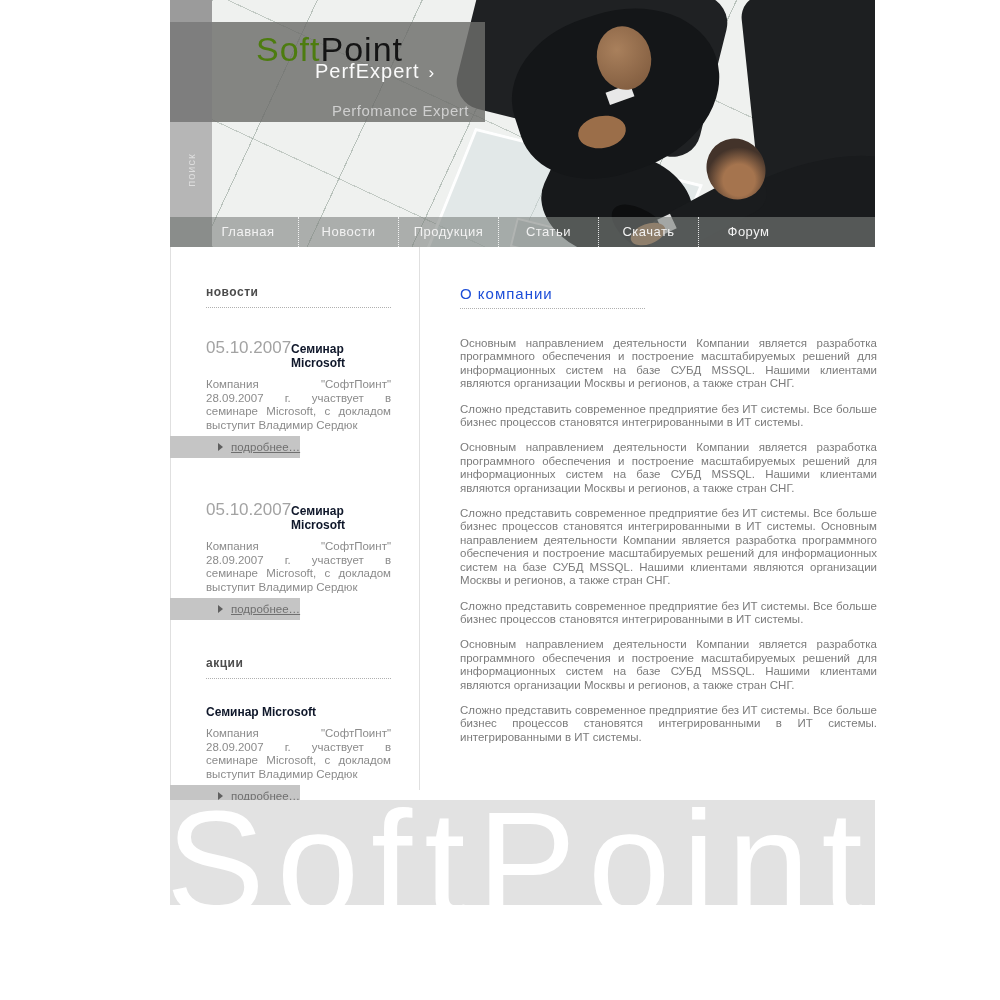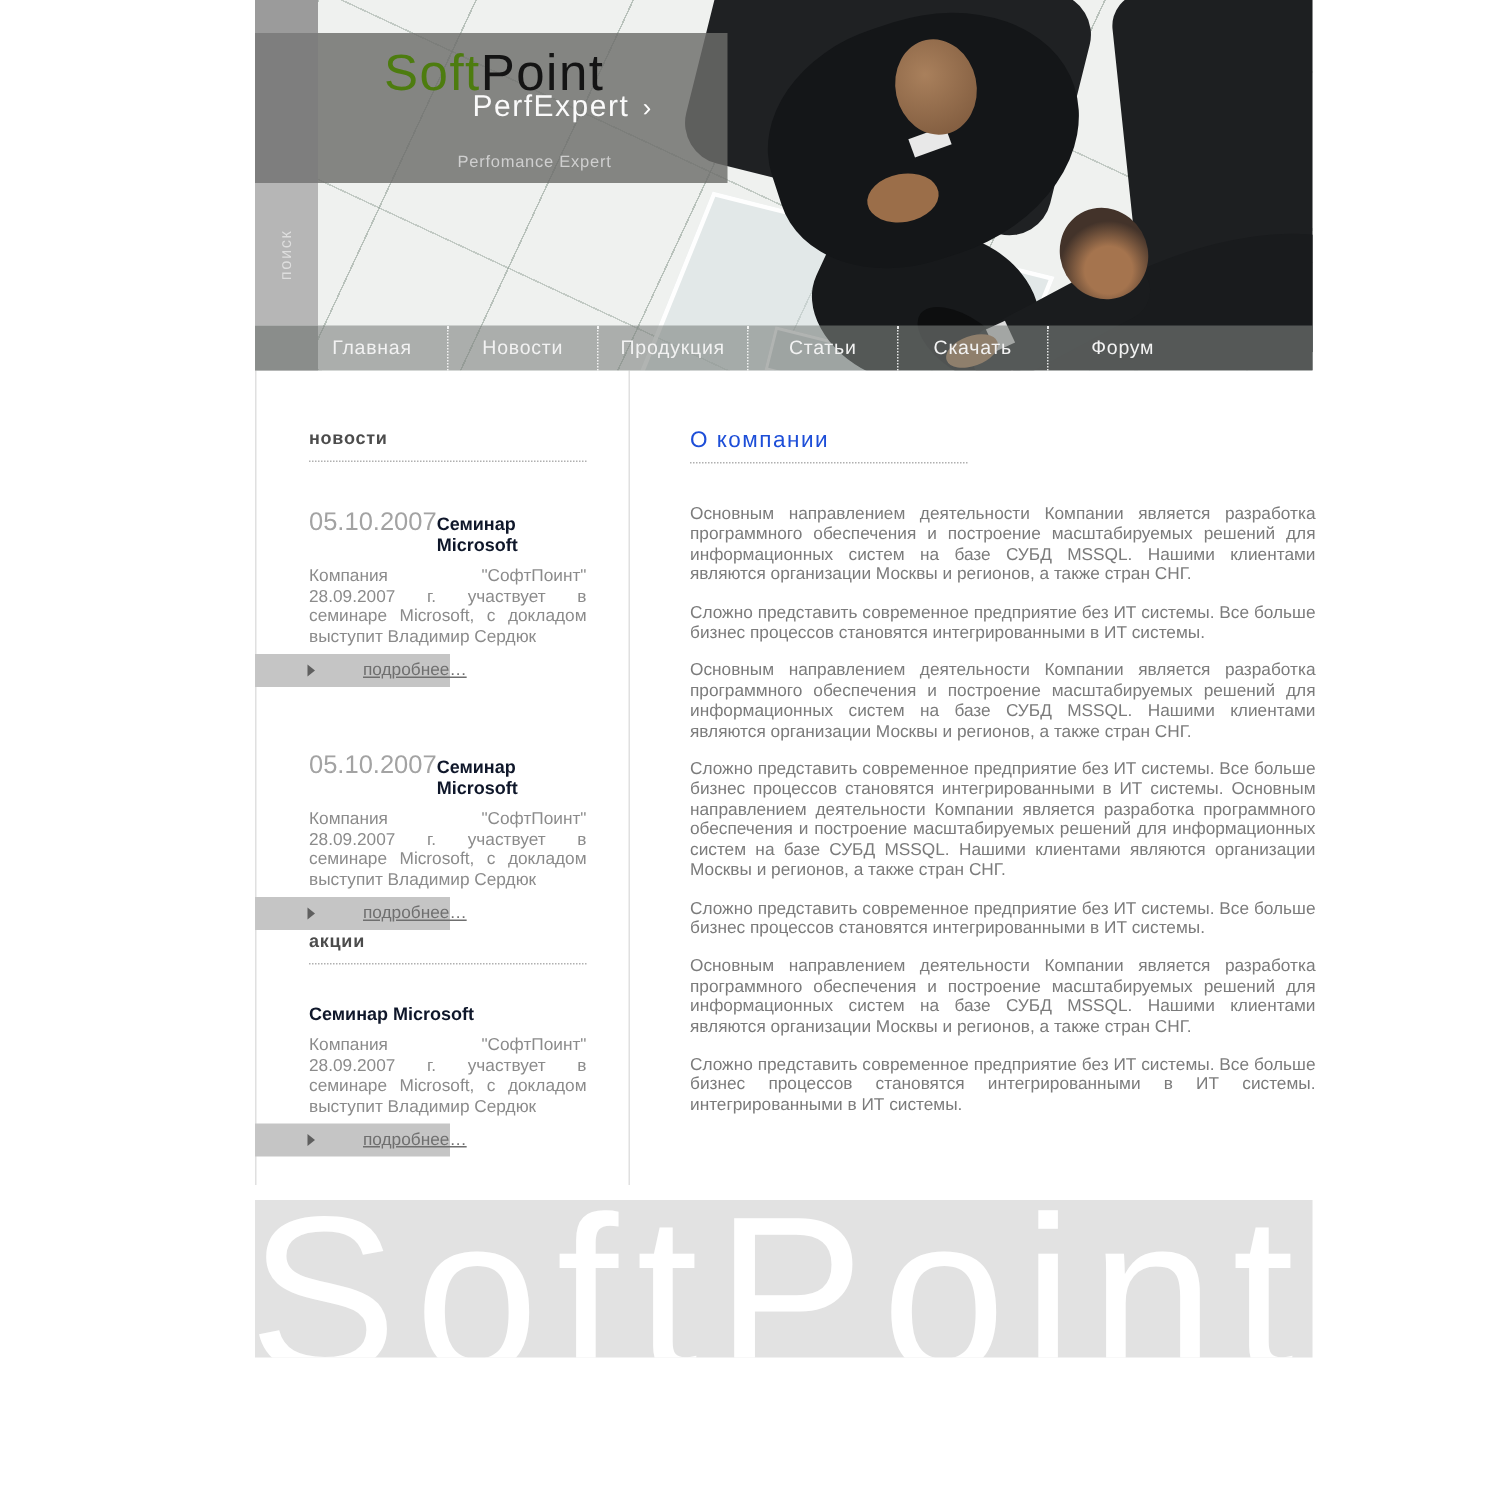--- a/index.html
+++ b/index.html
@@ -37,41 +37,41 @@
   .seg2 { height:100px; background:#7e7e7e; }
   .seg3 { height:95px; background:#b6b6b6; position:relative; }
   .seg4 { height:30px; background:#9e9e9e; }
   .search-vert { position:absolute; left:50%; top:50%; transform:translate(-50%,-50%) rotate(-90deg); font-size:11px; color:#dedede; letter-spacing:1px; cursor:pointer; white-space:nowrap; }
 
   .logo-box { position:absolute; left:42px; top:22px; width:273px; height:100px; background:rgba(108,108,106,0.82); z-index:3; }
   .logo-text { position:absolute; left:44px; top:8px; font-size:34px; letter-spacing:1px; font-weight:400; }
   .soft { color:#4d7c0f; } .point { color:#141414; }
   .product { position:absolute; left:103px; top:38px; font-size:20px; color:#fafafa; letter-spacing:1px; }
   .product .arrow { font-size:17px; margin-left:9px; color:#ffffff; }
-  .product-sub { position:absolute; left:93px; top:80px; font-size:11px; color:#cfcfcf; letter-spacing:0.5px; }
+  .product-sub { position:absolute; left:120px; top:80px; font-size:15px; color:#cfcfcf; letter-spacing:0.5px; }
 
   .nav { position:absolute; left:0; bottom:0; width:705px; height:30px; background:rgba(125,130,127,0.6); display:flex; padding-left:28px; z-index:4; }
   .nav-item { width:100px; text-align:center; line-height:30px; color:#f2f2f2; font-size:13px; letter-spacing:0.5px; cursor:pointer; }
   .nav-item + .nav-item { border-left:1px dotted rgba(255,255,255,0.85); }
 
   
   .sidebar { position:absolute; left:0; top:247px; width:250px; height:543px;
     border-left:1px solid #e0e0e0; border-right:1px solid #e0e0e0; padding:38px 28px 0 35px; background:#fff; }
   .side-heading { font-size:12px; font-weight:bold; color:#4c4c4c; letter-spacing:0.5px;
     border-bottom:1px dotted #b0b0b0; padding-bottom:8px; }
   .news-item { margin-top:30px; }
   .news-item.second { margin-top:42px; }
-  .promo-heading { }
+  .promo-heading { margin-top:36px; }
   .promo-item { margin-top:26px; }
   .item-head { display:flex; justify-content:space-between; align-items:baseline; }
   .item-date { font-size:17px; color:#a3a3a3; }
   .item-title { font-size:12px; font-weight:bold; color:#0f172a; }
   .item-body { margin-top:8px; font-size:11.5px; line-height:13.5px; color:#8b8b8b; text-align:justify; }
   .more-bar { margin:4px 0 0 -36px; width:130px; height:22px; background:#c5c5c5;
-    display:flex; align-items:center; padding-left:35px; cursor:pointer;gap:24px; }
+    display:flex; align-items:center; padding-left:48px; cursor:pointer; }
   .tri { width:0; height:0; border-left:5px solid #5f5f5f; border-top:4px solid transparent; border-bottom:4px solid transparent; margin-right:8px; }
   .more-link { color:#6f6f6f; text-decoration:underline; font-size:11.5px; }
 
   
   .main { position:absolute; left:290px; top:247px; width:417px; padding-top:38px; background:#fff; }
   .main-heading { font-size:15px; font-weight:normal; color:#1d4ed8; letter-spacing:1px;
     width:185px; border-bottom:1px dotted #b0b0b0; padding-bottom:6px; }
   .main p { font-size:11.5px; line-height:13.4px; color:#7b7b7b; text-align:justify; margin-top:12px; }
   .main p:first-of-type { margin-top:28px; }
 

